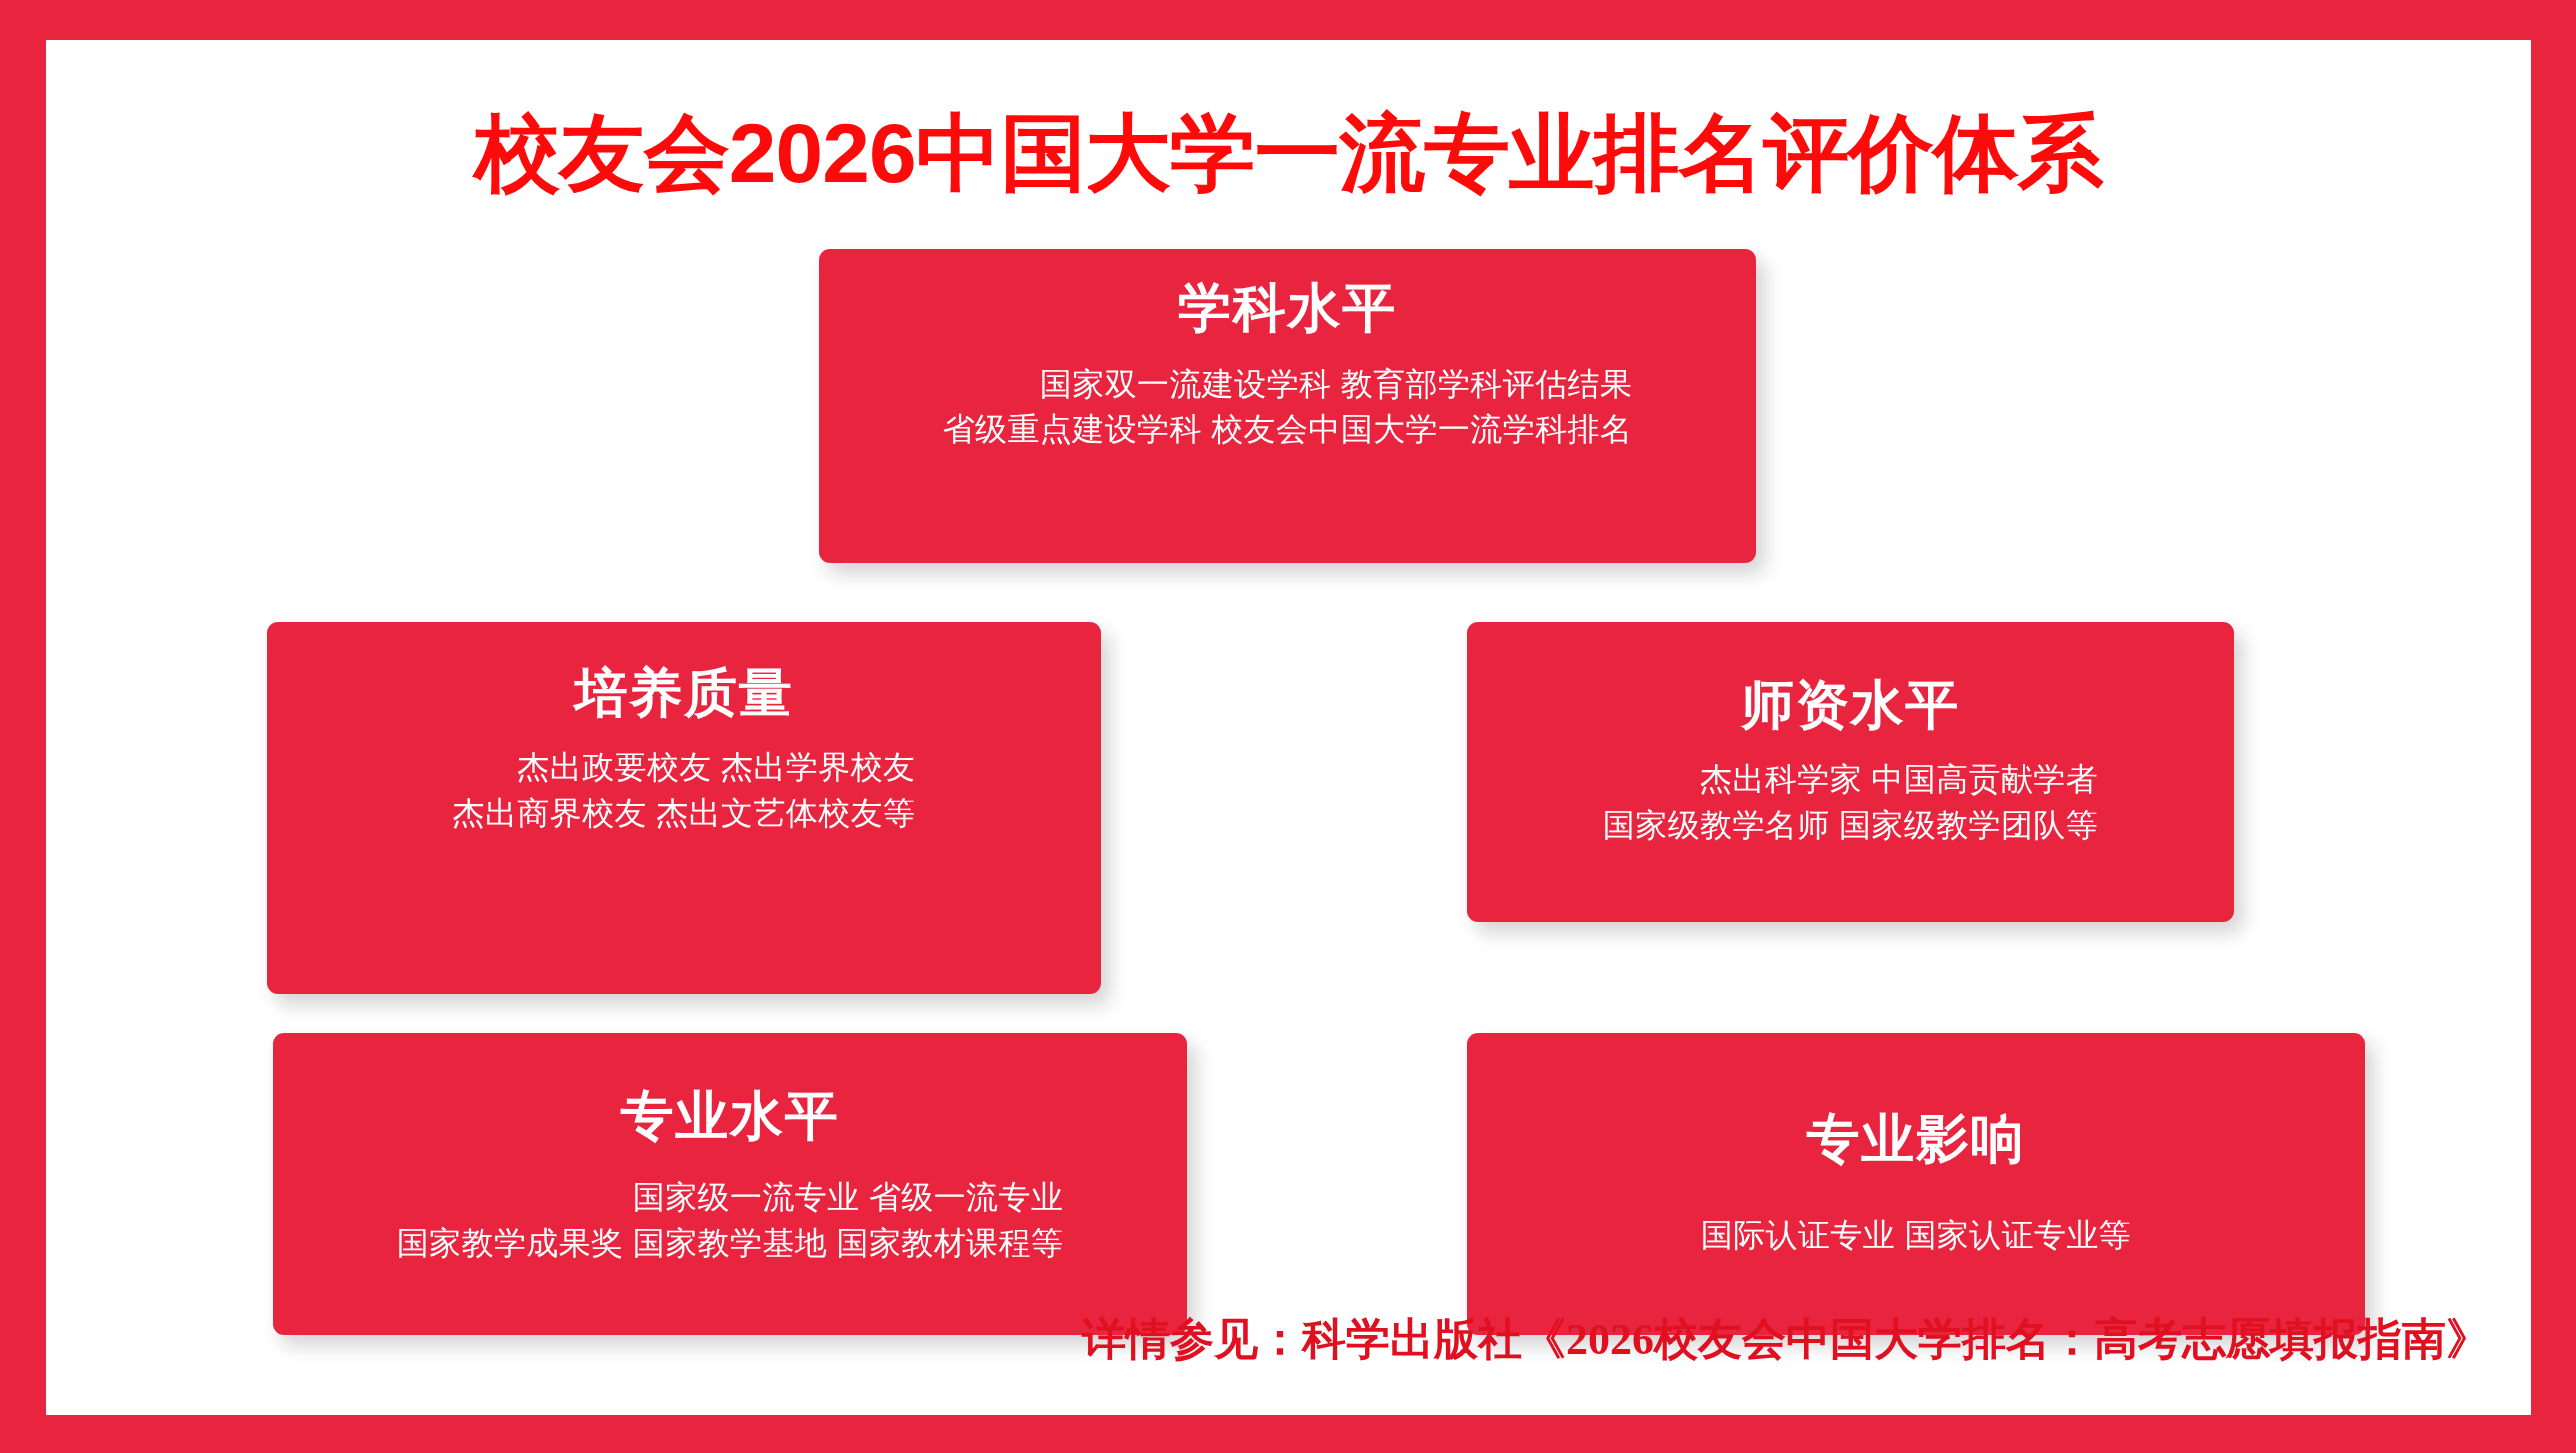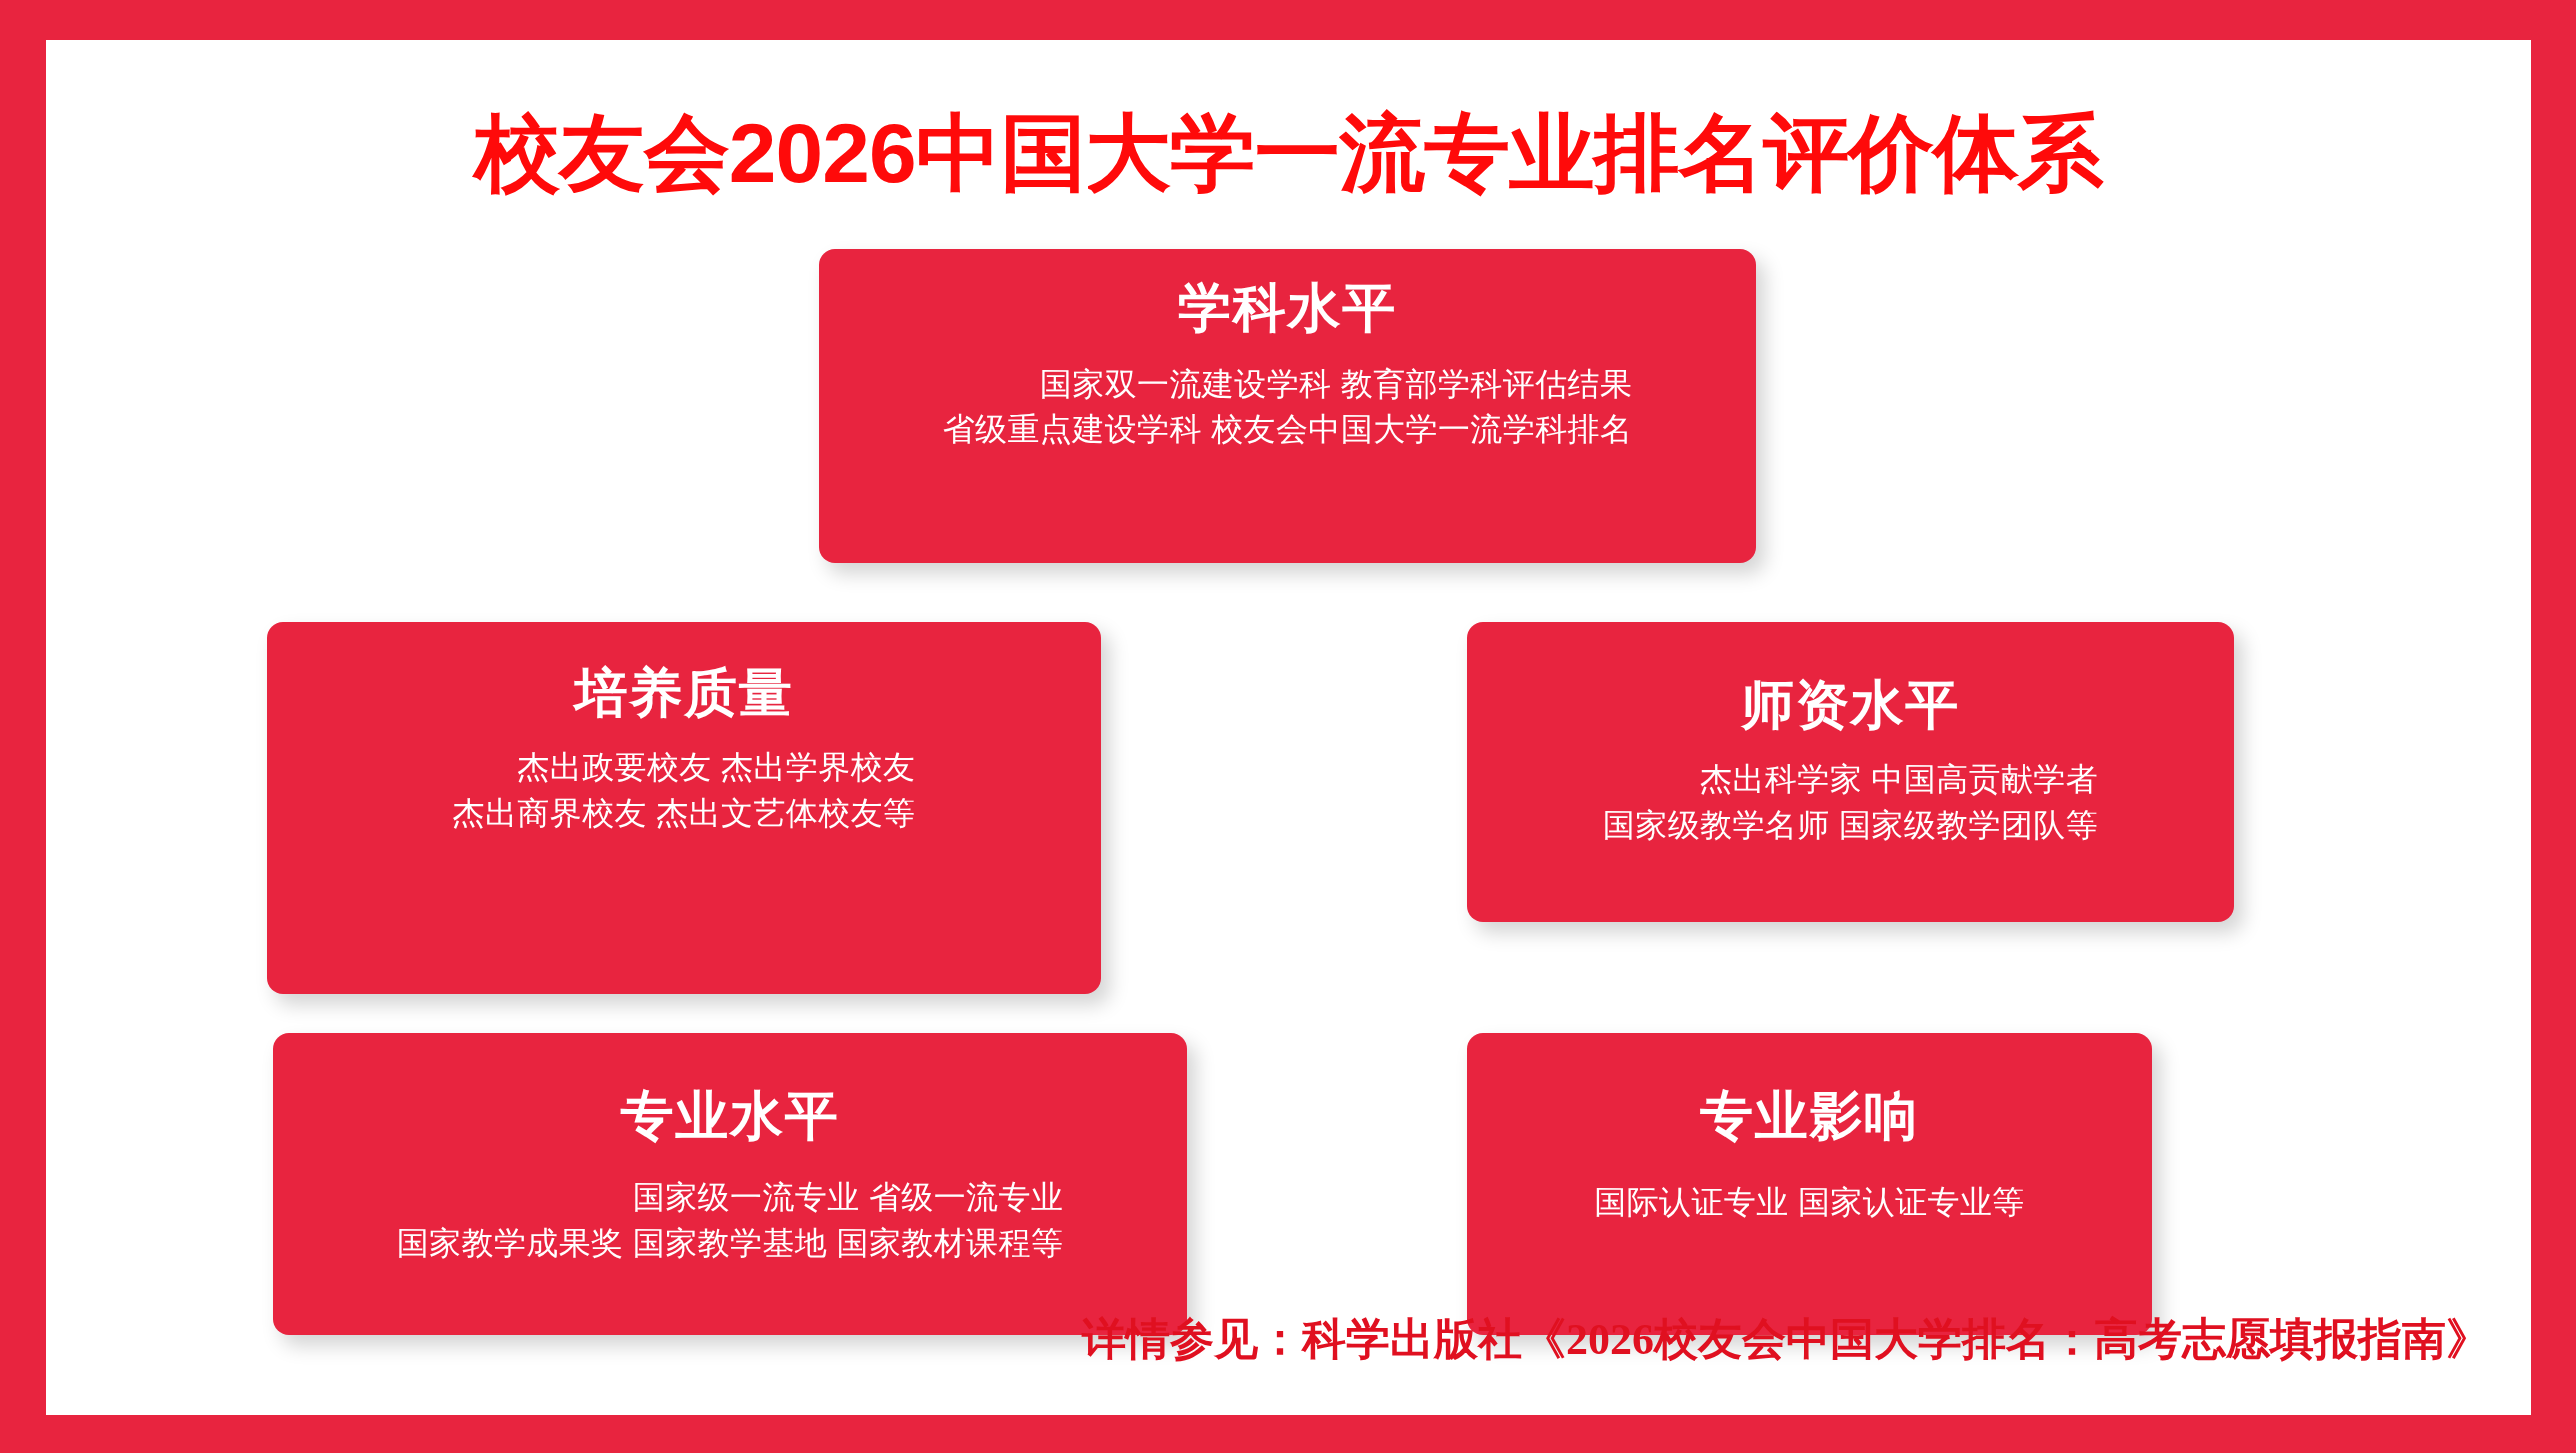--- a/index.html
+++ b/index.html
@@ -47,21 +47,21 @@
     letter-spacing: -0.9px;
     white-space: nowrap;
     transform: scaleX(1.02);
     transform-origin: center top;
   }
 
   
   .card {
     position: absolute;
     background: #E8243F;
-    border-radius: 16px;
+    border-radius: 11px;
     box-shadow: 8.8px 10.5px 19px rgba(0,0,0,0.17);
     color: #ffffff;
     box-sizing: border-box;
     display: flex;
     flex-direction: column;
     align-items: center;
   }
 
   .card-title {
     font-weight: 700;
@@ -103,22 +103,23 @@
   #card-faculty .card-lines { margin-top: 23px; }
 
   #card-major-level {
     left: 221px;  top: 993px; width: 914px;  height: 302px;
     padding-top: 54px;
     margin-left: 6px;
   }
   #card-major-level .card-lines { margin-top: 30px; }
 
   #card-major-impact {
-    left: 1421px; top: 993px; width: 685px;  height: 302px;
-    padding-top: 54px;
+    left: 1421px; top: 993px; width: 898px;  height: 302px;
+    padding-top: 77px;
+    gap: 10px;
   }
   #card-major-impact .card-lines { margin-top: 35px; }
 
   
   #footer {
     position: absolute;
     right: 41px;
     top: 1274px;
     color: #E01020;
     font-family: "Liberation Serif", "DejaVu Serif", serif;

